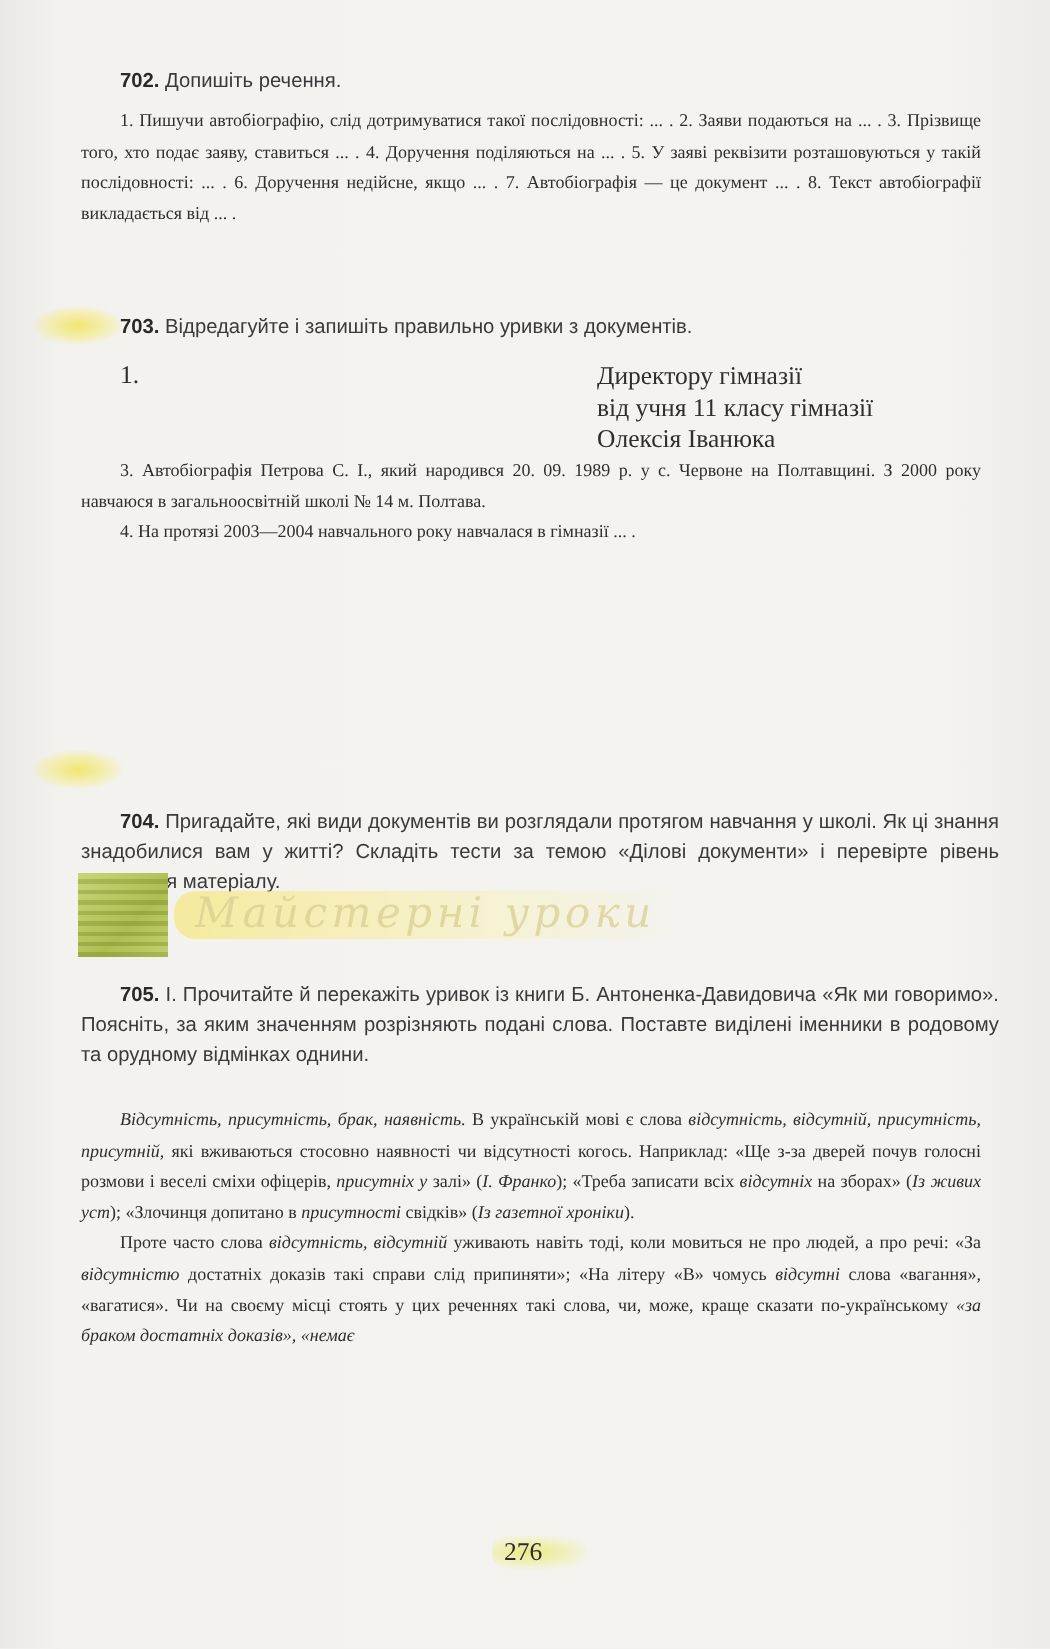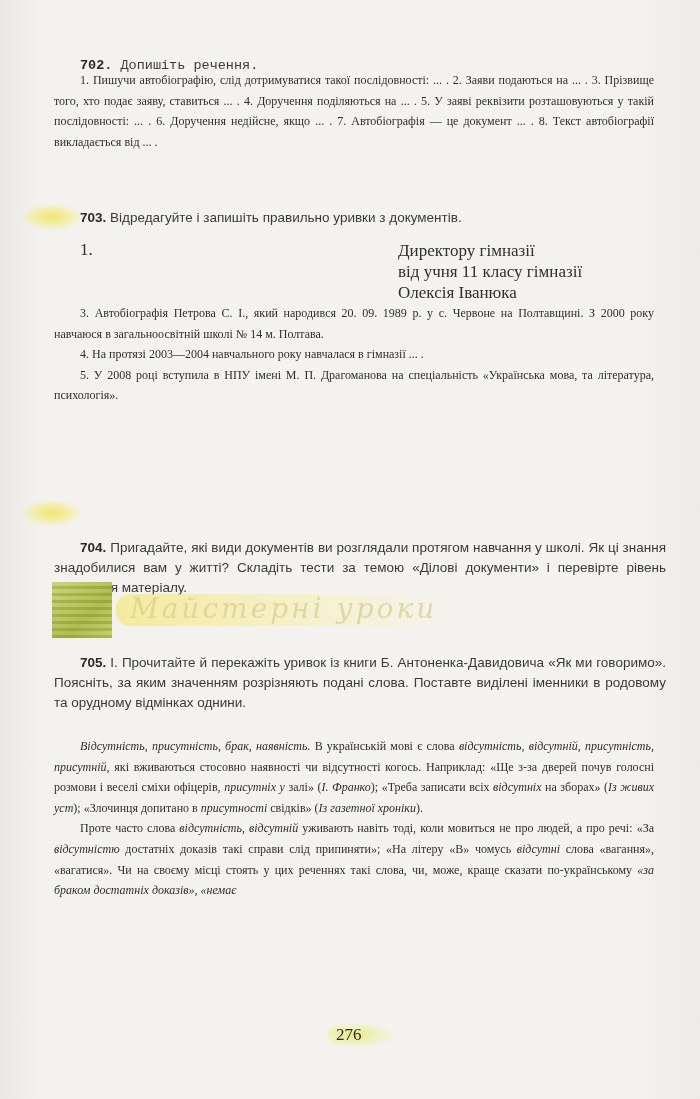--- a/index.html
+++ b/index.html
@@ -58,41 +58,40 @@
     position: absolute; left: 0; top: 2px; width: 64px; height: 22px; border-radius: 10px;
     background: radial-gradient(ellipse at 40% 50%, rgba(232,234,110,0.85), rgba(240,240,170,0.3) 65%, rgba(240,240,200,0) 85%);
   }
   .page-num { position: absolute; left: 8px; top: 3px; font-family: "Liberation Serif", serif; font-size: 17px; color: #2e2e2e; }
 </style>
 </head>
 <body>
 
 <div class="page">
 
-  <div class="task-head" style="top:56px;font-family:Liberation Mono, monospace;">
+  <div class="task-head" style="top:44px;">
     <span class="task-num">702.</span>
     <span>Допишіть речення.</span>
   </div>
   <div class="body-text" style="top:70px;">
     <p class="indent">1. Пишучи автобіографію, слід дотримуватися такої послідовності: ... . 2. Заяви подаються на ... . 3. Прізвище того, хто подає заяву, ставиться ... . 4. Доручення поділяються на ... . 5. У заяві реквізити розташовуються у такій послідовності: ... . 6. Доручення недійсне, якщо ... . 7. Автобіографія — це документ ... . 8. Текст автобіографії викладається від ... .</p>
   </div>
 
   <div class="marker" style="left:22px; top:204px;"></div>
   <div class="task-head" style="top:208px;">
     <span class="task-num">703.</span>
     <span>Відредагуйте і запишіть правильно уривки з документів.</span>
   </div>
   <div class="addr-num">1.</div>
   <div class="addr" style="top:240px;text-align:right;">Директору гімназії</div>
   <div class="addr" style="top:261px;">від учня 11 класу гімназії</div>
   <div class="addr" style="top:282px;">Олексія Іванюка</div>
   <div class="body-text" style="top:303px;">
     <p class="indent">3. Автобіографія Петрова С. І., який народився 20. 09. 1989 р. у с. Червоне на Полтавщині. З 2000 року навчаюся в загальноосвітній школі № 14 м. Полтава.</p>
     <p class="indent">4. На протязі 2003—2004 навчального року навчалася в гімназії ... .</p>
-    <p class="indent">5. У 2008 році вступила в НПУ імені М. П. Драгоманова на спеціальність «Українська мова, та література, психологія».</p>
   </div>
 
   <div class="marker" style="left:22px; top:500px;"></div>
   <div class="task-head" style="top:503px; left:54px; width:612px; text-indent:26px; text-align:justify;margin-top:35px;">
     <span class="task-num">704.</span>
     <span>Пригадайте, які види документів ви розглядали протягом навчання у школі. Як ці знання знадобилися вам у житті? Складіть тести за темою «Ділові документи» і перевірте рівень засвоєння матеріалу.</span>
   </div>
 
   <div class="section-banner">
     <div class="banner-img"></div>

